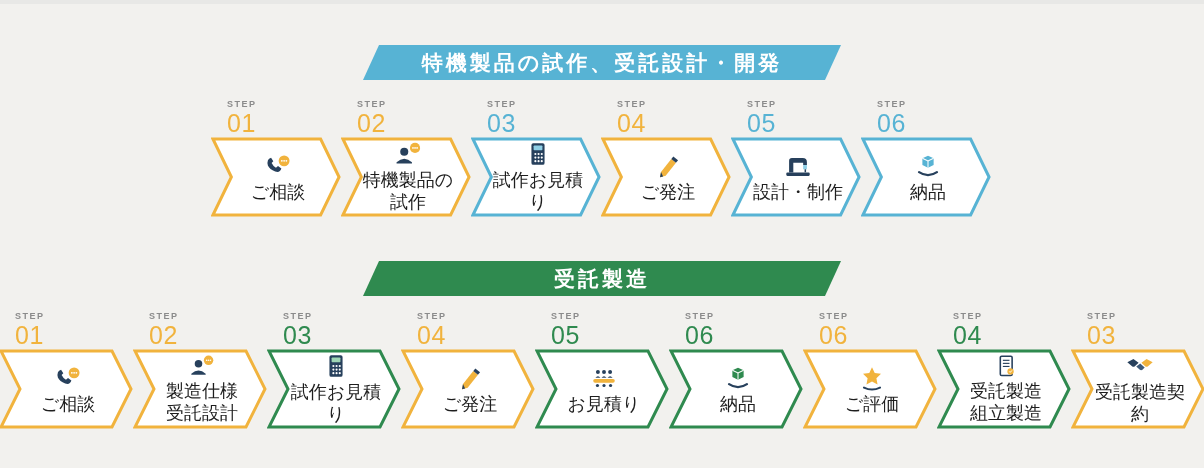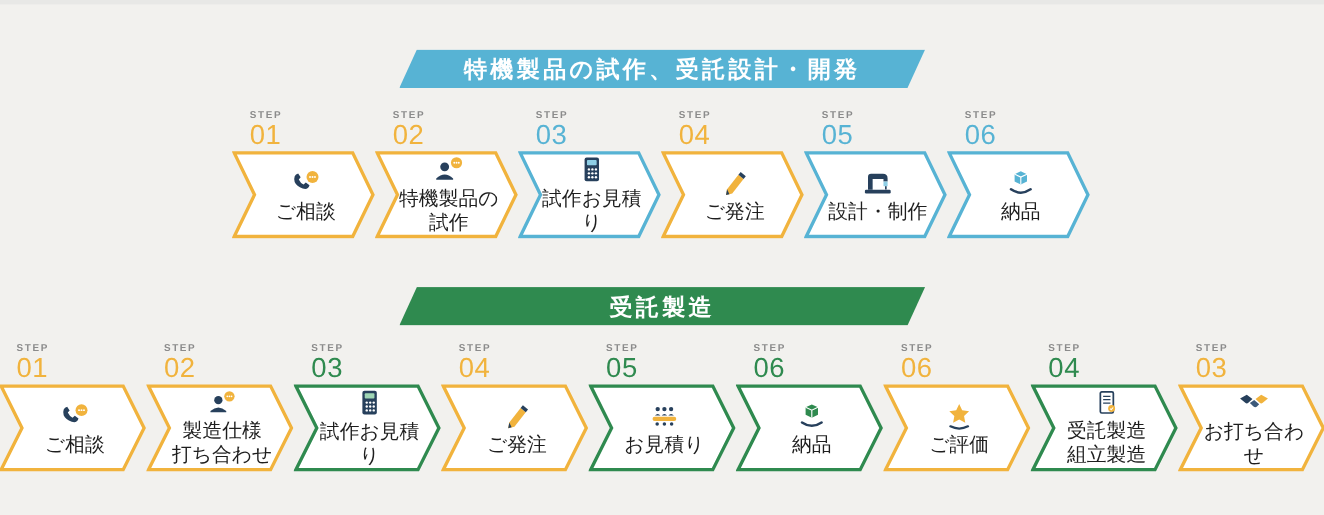--- a/index.html
+++ b/index.html
@@ -254,21 +254,21 @@
               <circle cx="12" cy="10.5" r="4.3" fill="#27405c"></circle>
               <path d="M3.8 21.8 Q12 14.2 20.2 21.8 L20.2 23 3.8 23 Z" fill="#27405c"></path>
               <circle cx="23.5" cy="6.5" r="5.4" fill="#f1b33d"></circle>
               <circle cx="21.3" cy="6.5" r="0.9" fill="#fff"></circle>
               <circle cx="23.5" cy="6.5" r="0.9" fill="#fff"></circle>
               <circle cx="25.7" cy="6.5" r="0.9" fill="#fff"></circle>
             </svg>
         </div>
         <div class="lbl">
           <div>製造仕様</div>
-          <div>打ち合わせ</div>
+          <div>受託設計</div>
         </div>
       </div>
     </div>
 
     <div class="cell" style="--c: #2f8a4f;">
       <div class="stepmark">
         <div class="stepword">STEP</div>
         <div class="stepnum">03</div>
       </div>
       <svg class="chev" viewBox="0 0 134 80" preserveAspectRatio="none">
@@ -440,21 +440,21 @@
         </svg>
       <div class="content">
         <div class="icon">
           <svg viewBox="0 0 32 26" width="30" height="26">
               <path d="M2.5 9 L9 5.5 14.5 9.5 10.5 13.2 Q9 14.5 7.5 13.2 L2.5 9 Z" fill="#27405c"></path>
               <path d="M29.5 9 L23 5.5 17.5 9.5 21.5 13.2 Q23 14.5 24.5 13.2 L29.5 9 Z" fill="#f1b33d"></path>
               <path d="M12 13.5 L15.5 16.8 Q17.3 18.4 18.9 16.8 L21 14.6 16.2 10.4 12 13.5 Z" fill="#3d5a7a"></path>
             </svg>
         </div>
         <div class="lbl">
-          <div>お打ち合わせ</div>
+          <div>受託製造契約</div>
           <div></div>
         </div>
       </div>
     </div>
 
   </div>
 
 </div>
 
 </body></html>

